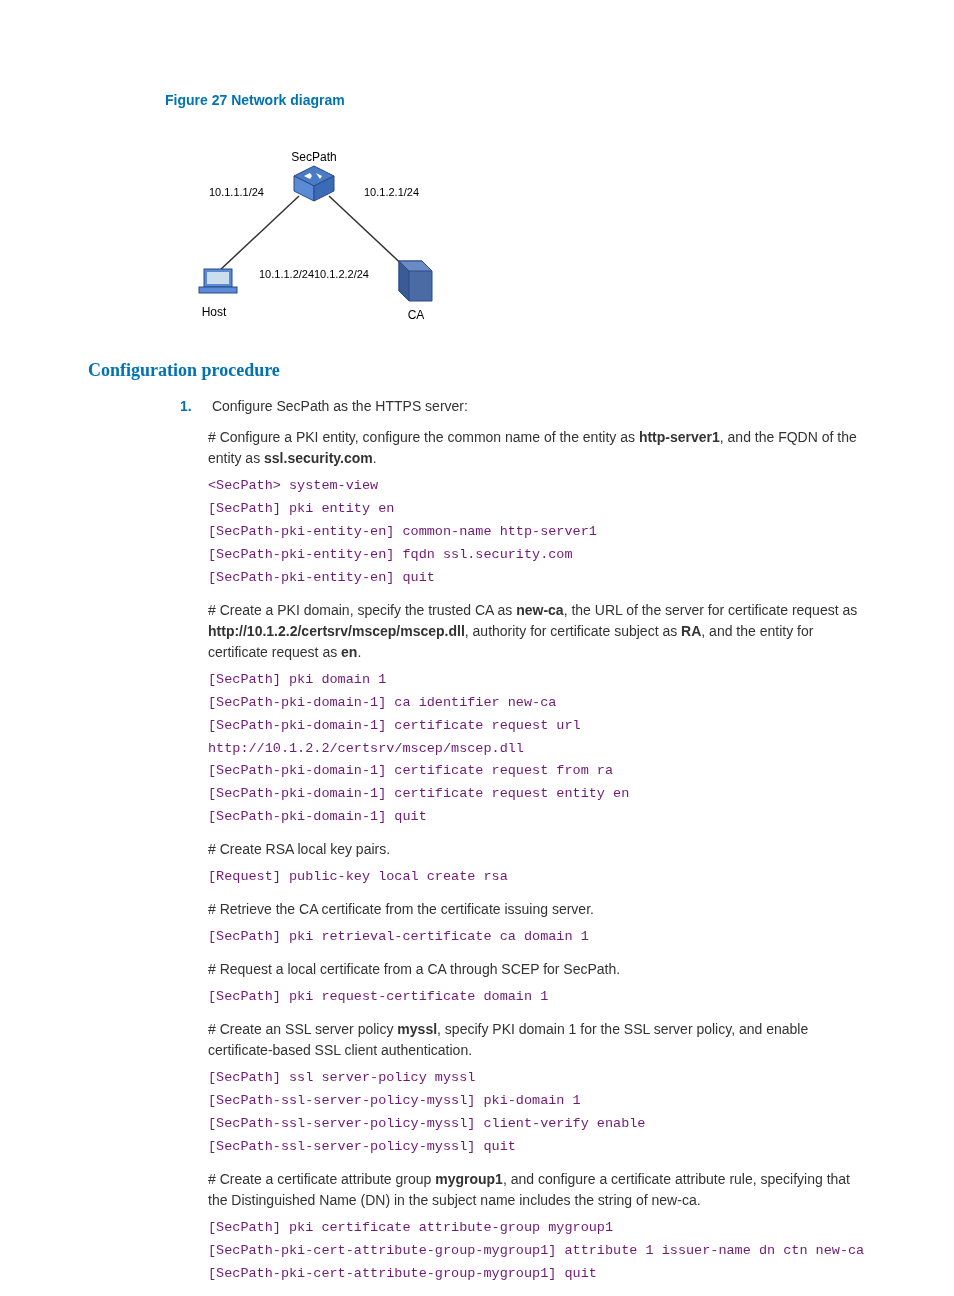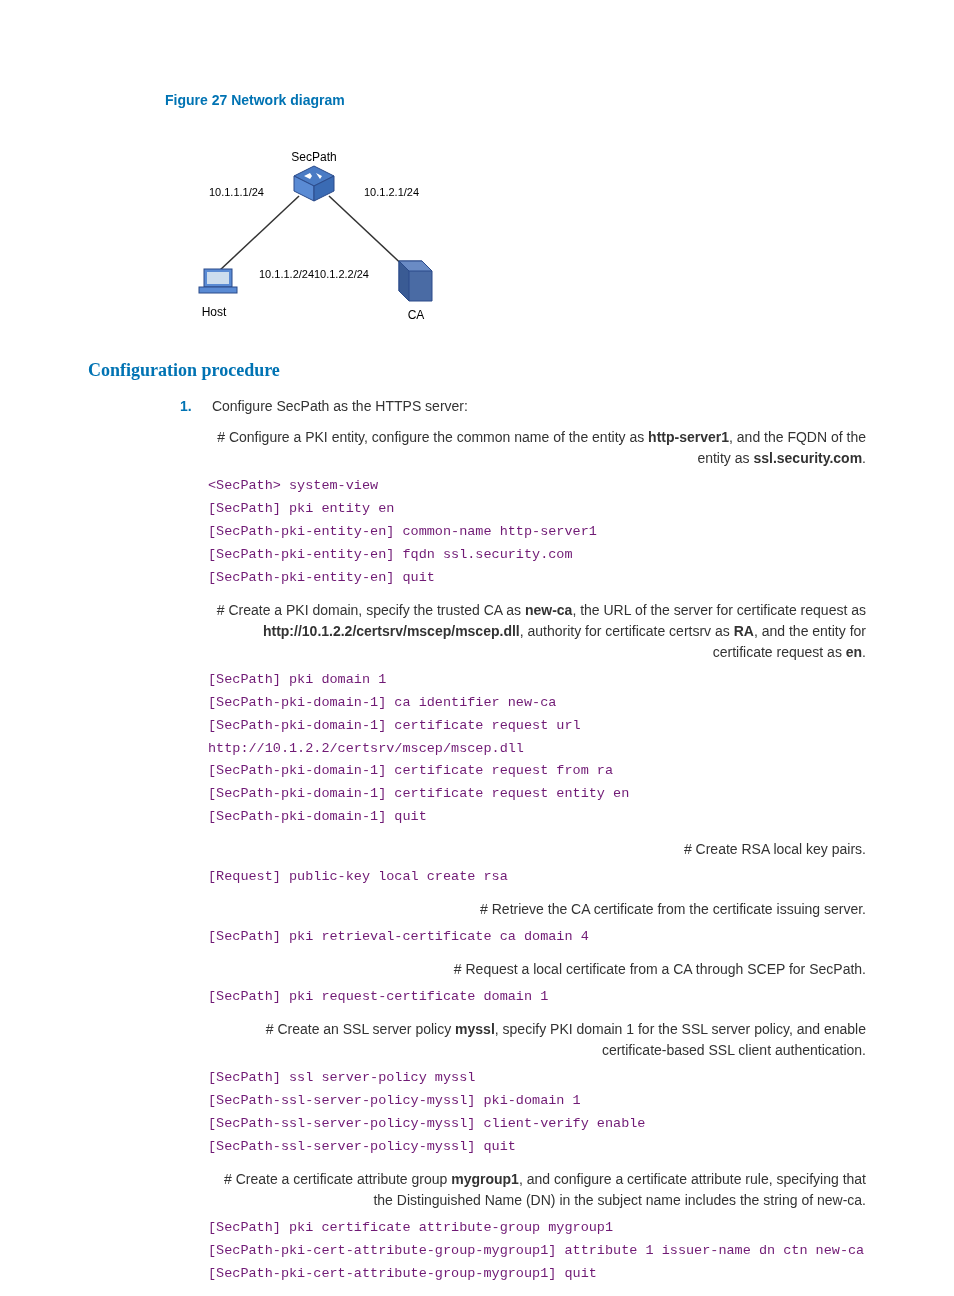--- a/index.html
+++ b/index.html
@@ -40,21 +40,20 @@
     width: 28px;
     margin-left: -28px;
   }
   .step-title {
     display: inline;
   }
   .para {
     margin-left: 120px;
     margin-top: 10px;
     margin-bottom: 6px;
-    text-align: right;
   }
   .code {
     font-family: "Courier New", monospace;
     color: #701a75;
     margin-left: 120px;
     font-size: 13.5px;
     line-height: 1.7;
     white-space: pre;
   }
   b { font-weight: bold; }
@@ -108,35 +107,35 @@
 <div class="para">
   <span># Configure a PKI entity, configure the common name of the entity as </span><b>http-server1</b><span>, and the FQDN of the entity as </span><b>ssl.security.com</b><span>.</span>
 </div>
 <div class="code">&lt;SecPath&gt; system-view
 [SecPath] pki entity en
 [SecPath-pki-entity-en] common-name http-server1
 [SecPath-pki-entity-en] fqdn ssl.security.com
 [SecPath-pki-entity-en] quit</div>
 
 <div class="para">
-  <span># Create a PKI domain, specify the trusted CA as </span><b>new-ca</b><span>, the URL of the server for certificate request as </span><b>http://10.1.2.2/certsrv/mscep/mscep.dll</b><span>, authority for certificate certsrv as </span><b>RA</b><span>, and the entity for certificate request as </span><b>en</b><span>.</span>
+  <span># Create a PKI domain, specify the trusted CA as </span><b>new-ca</b><span>, the URL of the server for certificate request as </span><b>http://10.1.2.2/certsrv/mscep/mscep.dll</b><span>, authority for certificate subject as </span><b>RA</b><span>, and the entity for certificate request as </span><b>en</b><span>.</span>
 </div>
 <div class="code">[SecPath] pki domain 1
 [SecPath-pki-domain-1] ca identifier new-ca
 [SecPath-pki-domain-1] certificate request url
 http://10.1.2.2/certsrv/mscep/mscep.dll
 [SecPath-pki-domain-1] certificate request from ra
 [SecPath-pki-domain-1] certificate request entity en
 [SecPath-pki-domain-1] quit</div>
 
 <div class="para"># Create RSA local key pairs.</div>
 <div class="code">[Request] public-key local create rsa</div>
 
 <div class="para"># Retrieve the CA certificate from the certificate issuing server.</div>
-<div class="code">[SecPath] pki retrieval-certificate ca domain 4</div>
+<div class="code">[SecPath] pki retrieval-certificate ca domain 1</div>
 
 <div class="para"># Request a local certificate from a CA through SCEP for SecPath.</div>
 <div class="code">[SecPath] pki request-certificate domain 1</div>
 
 <div class="para">
   <span># Create an SSL server policy </span><b>myssl</b><span>, specify PKI domain 1 for the SSL server policy, and enable certificate-based SSL client authentication.</span>
 </div>
 <div class="code">[SecPath] ssl server-policy myssl
 [SecPath-ssl-server-policy-myssl] pki-domain 1
 [SecPath-ssl-server-policy-myssl] client-verify enable

